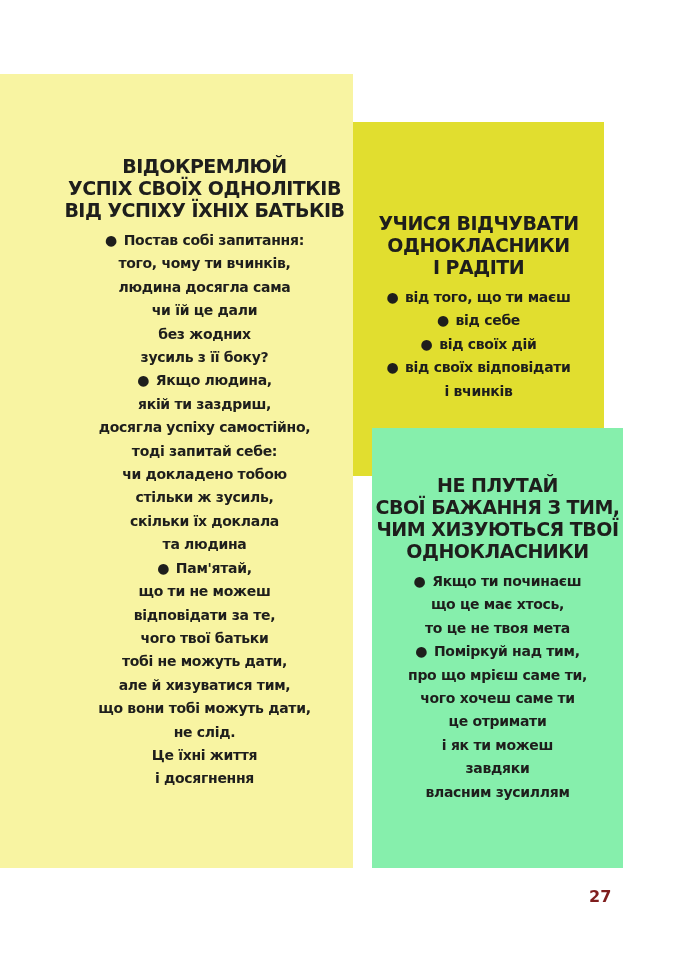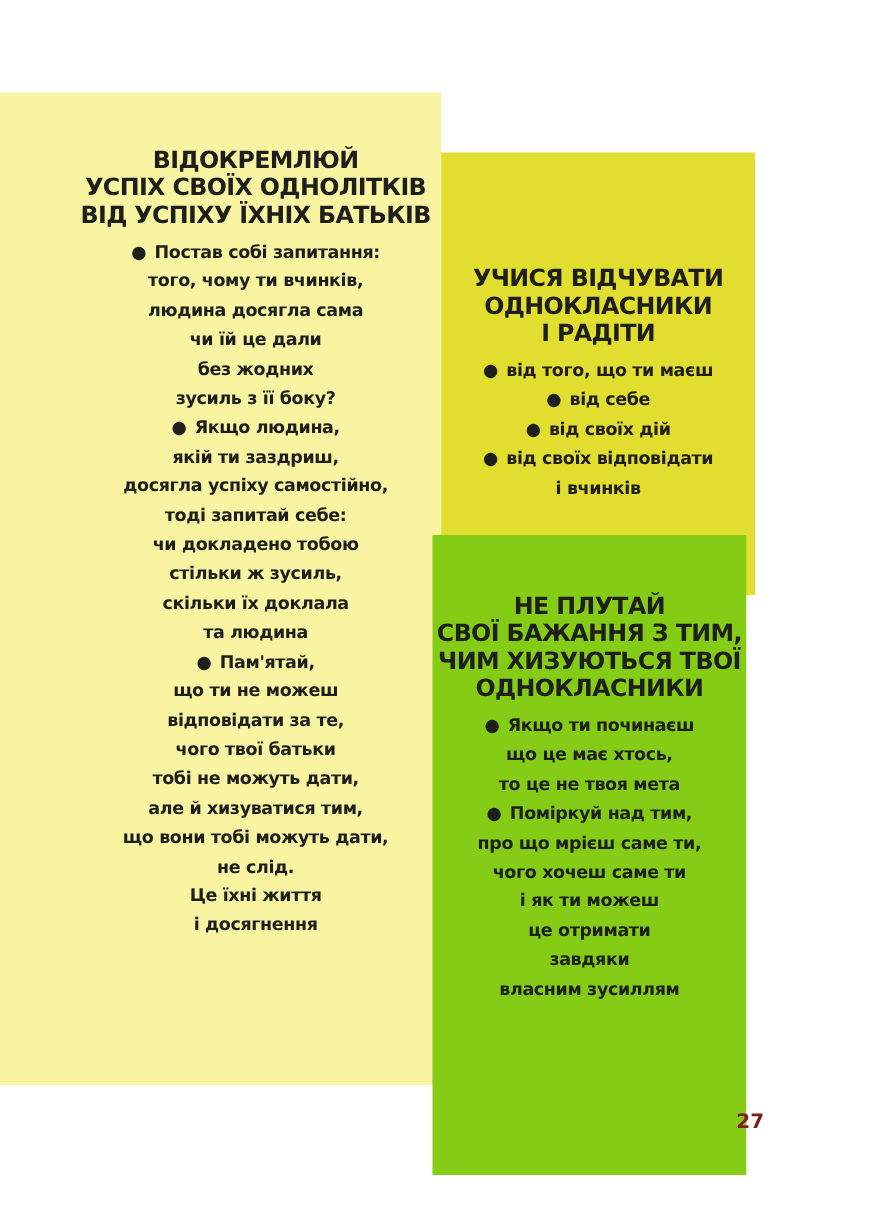--- a/index.html
+++ b/index.html
@@ -19,30 +19,30 @@
     left:0; top:74px; width:353px; height:794px;
     background:#f8f4a2;
     padding-left:56px;
   }
   .block-top-right {
     left:353px; top:74px; width:251px; height:354px;
     background:#e1de2f;
     margin-top:48px;
   }
   .block-bottom-right {
-    left:346px; top:428px; width:251px; height:512px;
-    background:#84cc16;
+    left:372px; top:428px; width:251px; height:440px;
+    background:#86efac;
   }
   .title {
     font-weight:800;
     font-size:19px;
     line-height:22px;
     letter-spacing:-0.5px;
   }
-  .block-left .title        { padding-top:43px; }
+  .block-left .title        { padding-top:81px; }
   .block-top-right .title   { padding-top:90px; }
   .block-bottom-right .title{ padding-top:46px; }
   .body {
     margin-top:8px;
     font-size:14px;
     line-height:23.4px;
     font-weight:600;
     letter-spacing:-0.3px;
   }
   .tline,.bline { white-space:pre; }
@@ -113,20 +113,20 @@
     <div class="tline">ЧИМ ХИЗУЮТЬСЯ ТВОЇ</div>
     <div class="tline">ОДНОКЛАСНИКИ</div>
   </h2>
   <div class="body">
     <div class="bline">● Якщо ти починаєш</div>
     <div class="bline">що це має хтось,</div>
     <div class="bline">то це не твоя мета</div>
     <div class="bline">● Поміркуй над тим,</div>
     <div class="bline">про що мрієш саме ти,</div>
     <div class="bline">чого хочеш саме ти</div>
+    <div class="bline">це отримати</div>
     <div class="bline">і як ти можеш</div>
-    <div class="bline">це отримати</div>
     <div class="bline">завдяки</div>
     <div class="bline">власним зусиллям</div>
   </div>
 </section>
 
 <div class="page-number">27</div>
 
 </body></html>

